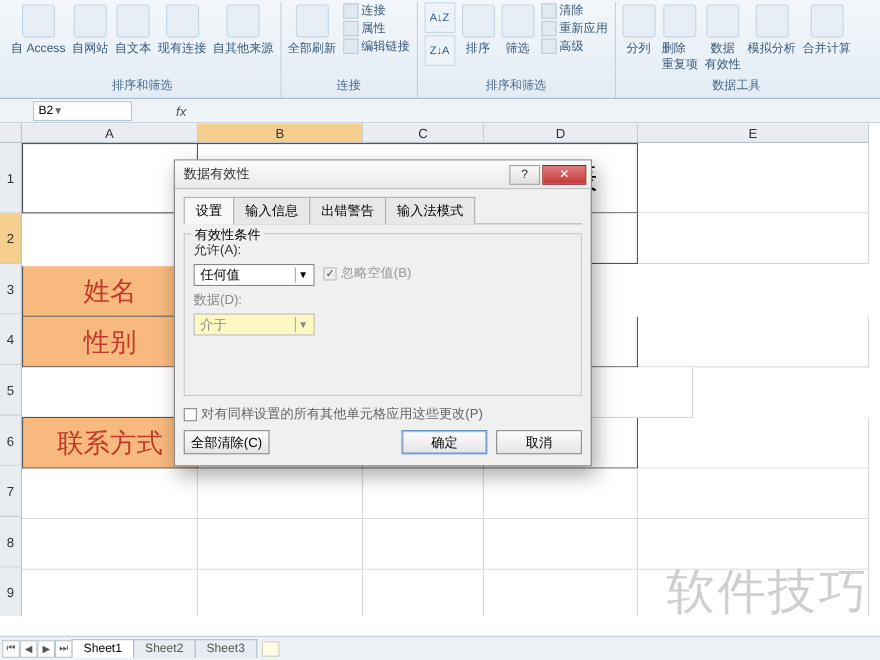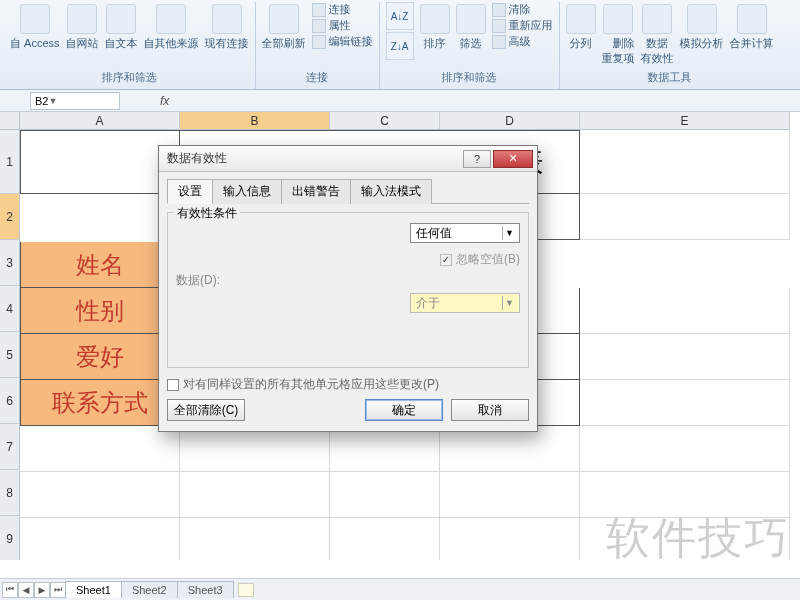--- a/index.html
+++ b/index.html
@@ -57,21 +57,21 @@
   .titlebar { height:26px; background:linear-gradient(#fdfdfd,#e9e9e9); border-bottom:1px solid #c0c0c0; display:flex; align-items:center; padding:0 4px 0 8px; font-size:12px; color:#333; }
   .titlebar .spacer { flex:1; }
   .winbtn { width:28px;height:18px;border:1px solid #a0a0a0;background:linear-gradient(#fafafa,#e0e0e0);display:flex;align-items:center;justify-content:center;font-size:11px;margin-left:2px;color:#333;}
   .winbtn.close { background:linear-gradient(#e27a7a,#c23a3a); color:#fff; border-color:#8a2a2a; width:40px;}
   .dlgbody { padding:6px 8px 10px 8px; }
   .tabstrip { display:flex; border-bottom:1px solid #b0b0b0; margin-bottom:8px; }
   .tab { padding:3px 10px; font-size:12px; border:1px solid #b0b0b0; border-bottom:none; background:#e7e7e7; margin-right:-1px; position:relative; top:1px; }
   .tab.active { background:#f7f7f7; border-bottom:1px solid #f7f7f7; }
   .fieldset { border:1px solid #c8c8c8; padding:6px 8px 10px 8px; margin-bottom:8px; position:relative; }
   .fieldset .legend { position:absolute; top:-8px; left:6px; background:#f0f0f0; padding:0 3px; font-size:12px; }
-  .frow { display:flex; align-items:flex-end; gap:8px; margin:4px 0;flex-direction:column; }
+  .frow { display:flex; align-items:flex-start; gap:8px; margin:4px 0; }
   .flabel { font-size:12px; color:#333; }
   .combo { width:110px; height:20px; border:1px solid #888; background:#fff; display:flex; align-items:center; justify-content:space-between; padding:0 3px 0 5px; font-size:12px; }
   .combo.disabled { background:#fef9c3; color:#888; border-color:#bbb; }
   .combo .arrow { width:14px;height:14px;border-left:1px solid #aaa;display:flex;align-items:center;justify-content:center;font-size:9px;}
   .chk { display:flex;align-items:center;gap:4px;font-size:12px;color:#666; }
   .chkbox { width:12px;height:12px;border:1px solid #888;background:#fff;display:inline-flex;align-items:center;justify-content:center;font-size:10px;color:#444;}
   .chk.disabled { color:#999; }
   .chk.disabled .chkbox { border-color:#bbb; background:#eee; }
   .dlgbtns { display:flex; justify-content:space-between; align-items:center; padding-top:6px; }
   .pushbtn { min-width:78px; height:22px; border:1px solid #8a8a8a; background:linear-gradient(#fdfdfd,#e4e4e4); font-size:12px; display:flex;align-items:center;justify-content:center;}
@@ -93,25 +93,25 @@
       <div class="rbtn">
           <div class="ricon"></div>
           <span>自网站</span>
         </div>
       <div class="rbtn">
           <div class="ricon"></div>
           <span>自文本</span>
         </div>
       <div class="rbtn">
           <div class="ricon"></div>
+          <span>现有连接</span>
+        </div>
+      <div class="rbtn">
+          <div class="ricon"></div>
           <span>自其他来源</span>
-        </div>
-      <div class="rbtn">
-          <div class="ricon"></div>
-          <span>现有连接</span>
         </div>
     </div>
     <div class="gtitle">排序和筛选</div>
   </div>
 
   <div class="rgroup">
     <div class="items">
       <div class="rbtn">
           <div class="ricon"></div>
           <span>全部刷新</span>
@@ -167,21 +167,21 @@
   </div>
 
   <div class="rgroup" style="border-right:none;">
     <div class="items">
       <div class="rbtn">
           <div class="ricon"></div>
           <span>分列</span>
         </div>
       <div class="rbtn">
           <div class="ricon"></div>
-          <span style="white-space:pre;text-align:right;">删除
+          <span style="white-space:pre;text-align:left;">删除
 重复项</span>
         </div>
       <div class="rbtn">
           <div class="ricon"></div>
           <span style="white-space:pre;text-align:center;">数据
 有效性</span>
         </div>
       <div class="rbtn">
           <div class="ricon"></div>
           <span>模拟分析</span>
@@ -239,21 +239,20 @@
       <div class="cell" style="width:210px"></div>
     </div>
     <div class="crow">
       <div class="cell label bord" style="width:160px;border-left:1.5px solid #555;">性别</div>
       <div class="cell bord" style="width:150px"></div>
       <div class="cell bord" style="width:110px"></div>
       <div class="cell bord" style="width:140px"></div>
       <div class="cell" style="width:210px"></div>
     </div>
     <div class="crow">
-      <div class="cell label bord" style="width:160px;border-left:1.5px solid #555;">爱好</div>
       <div class="cell bord" style="width:150px"></div>
       <div class="cell bord" style="width:110px"></div>
       <div class="cell bord" style="width:140px"></div>
       <div class="cell" style="width:210px"></div>
     </div>
     <div class="crow">
       <div class="cell label bord" style="width:160px;border-left:1.5px solid #555;">联系方式</div>
       <div class="cell bord" style="width:150px"></div>
       <div class="cell bord" style="width:110px"></div>
       <div class="cell bord" style="width:140px"></div>
@@ -314,20 +313,21 @@
   </div>
   <div class="dlgbody">
     <div class="tabstrip">
       <div class="tab active">设置</div>
       <div class="tab">输入信息</div>
       <div class="tab">出错警告</div>
       <div class="tab">输入法模式</div>
     </div>
     <div class="fieldset">
       <div class="legend">有效性条件</div>
+      <div class="flabel">允许(A):</div>
       <div class="frow">
         <div class="combo">
             <span>任何值</span>
             <span class="arrow">▼</span>
           </div>
         <div class="chk disabled">
             <span class="chkbox">✓</span>
             <span>忽略空值(B)</span>
           </div>
       </div>

